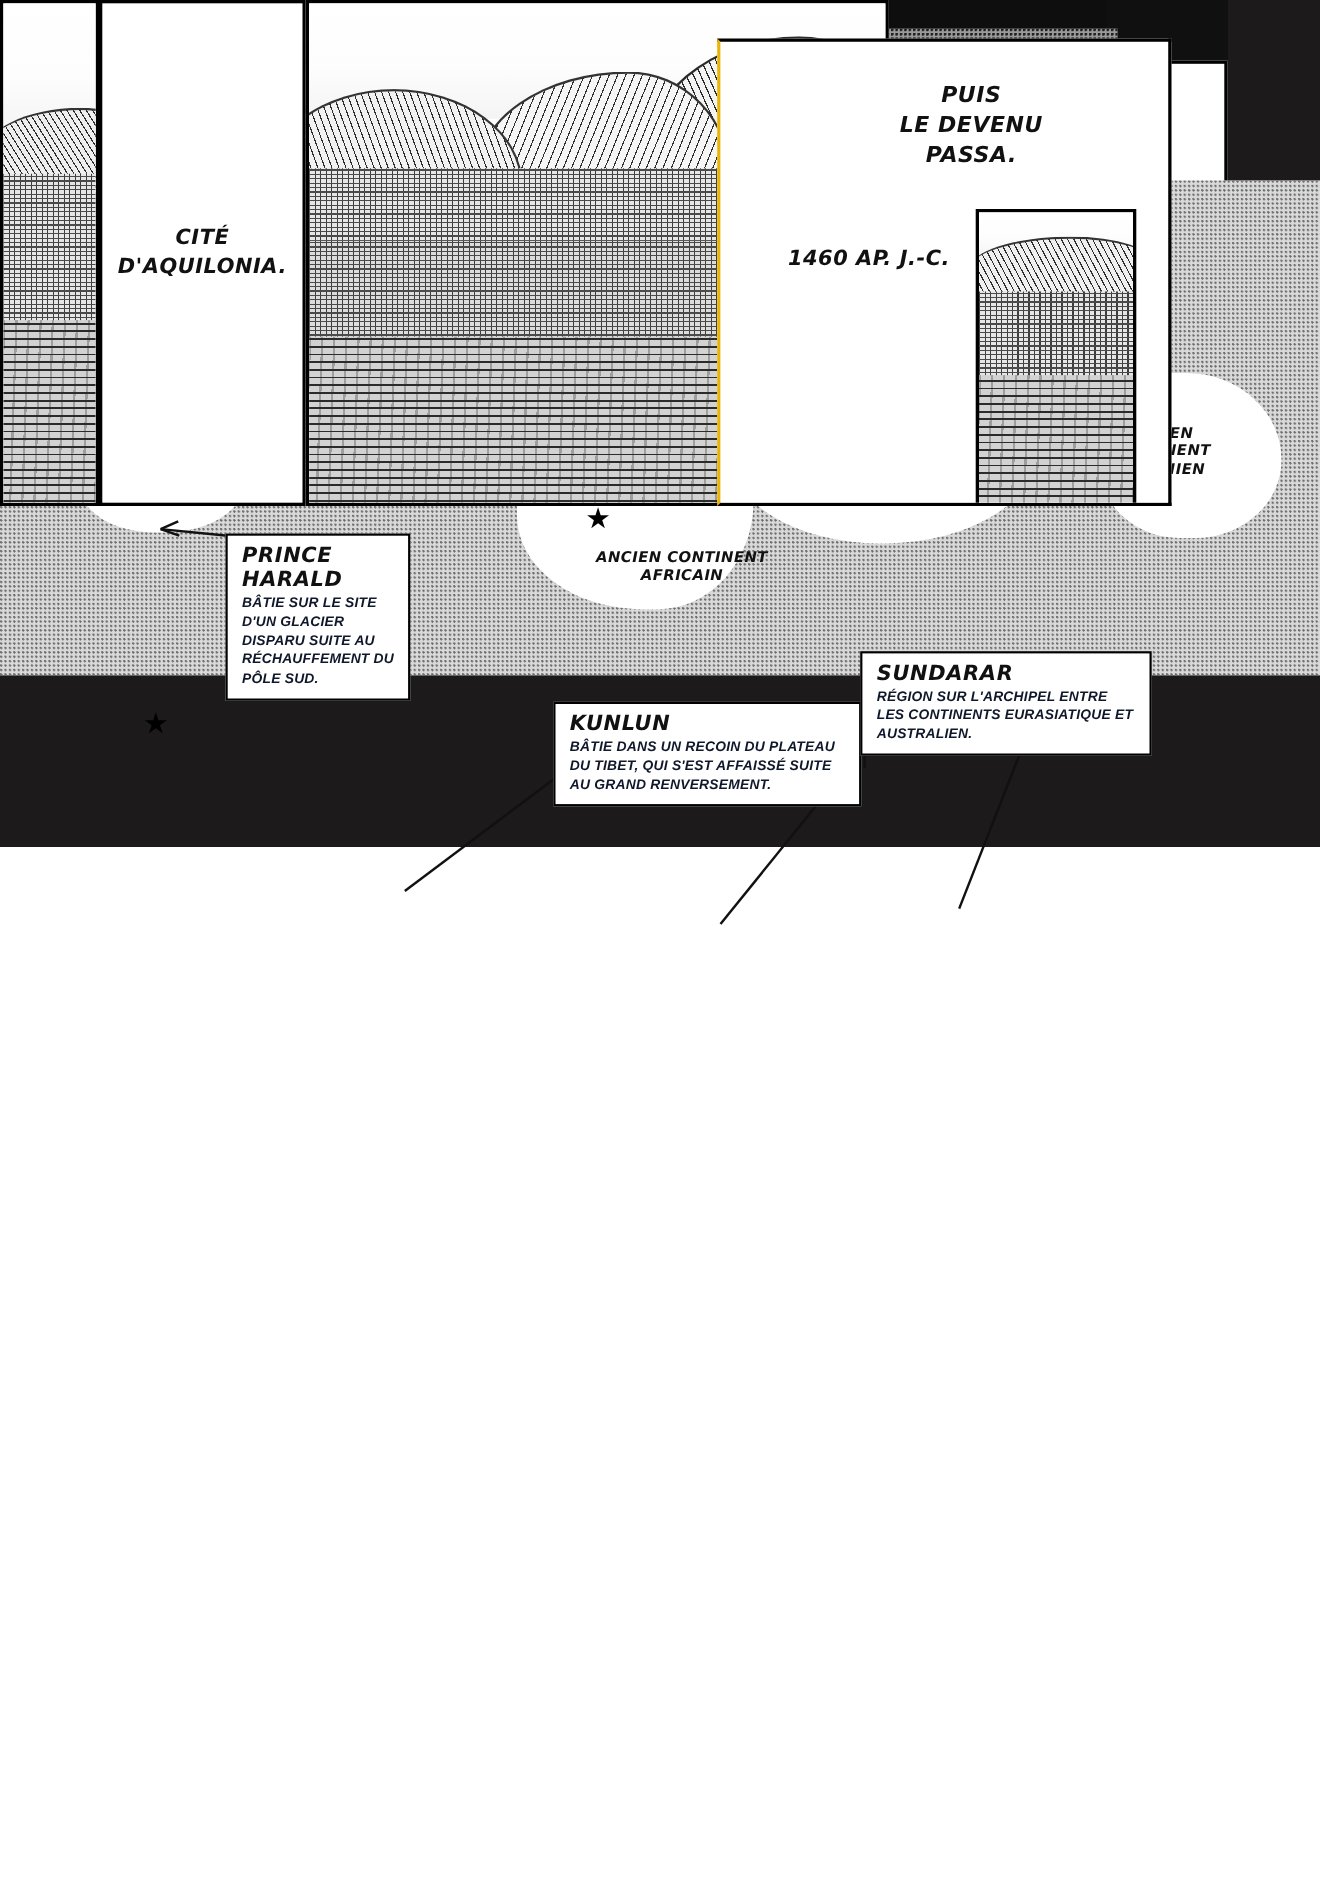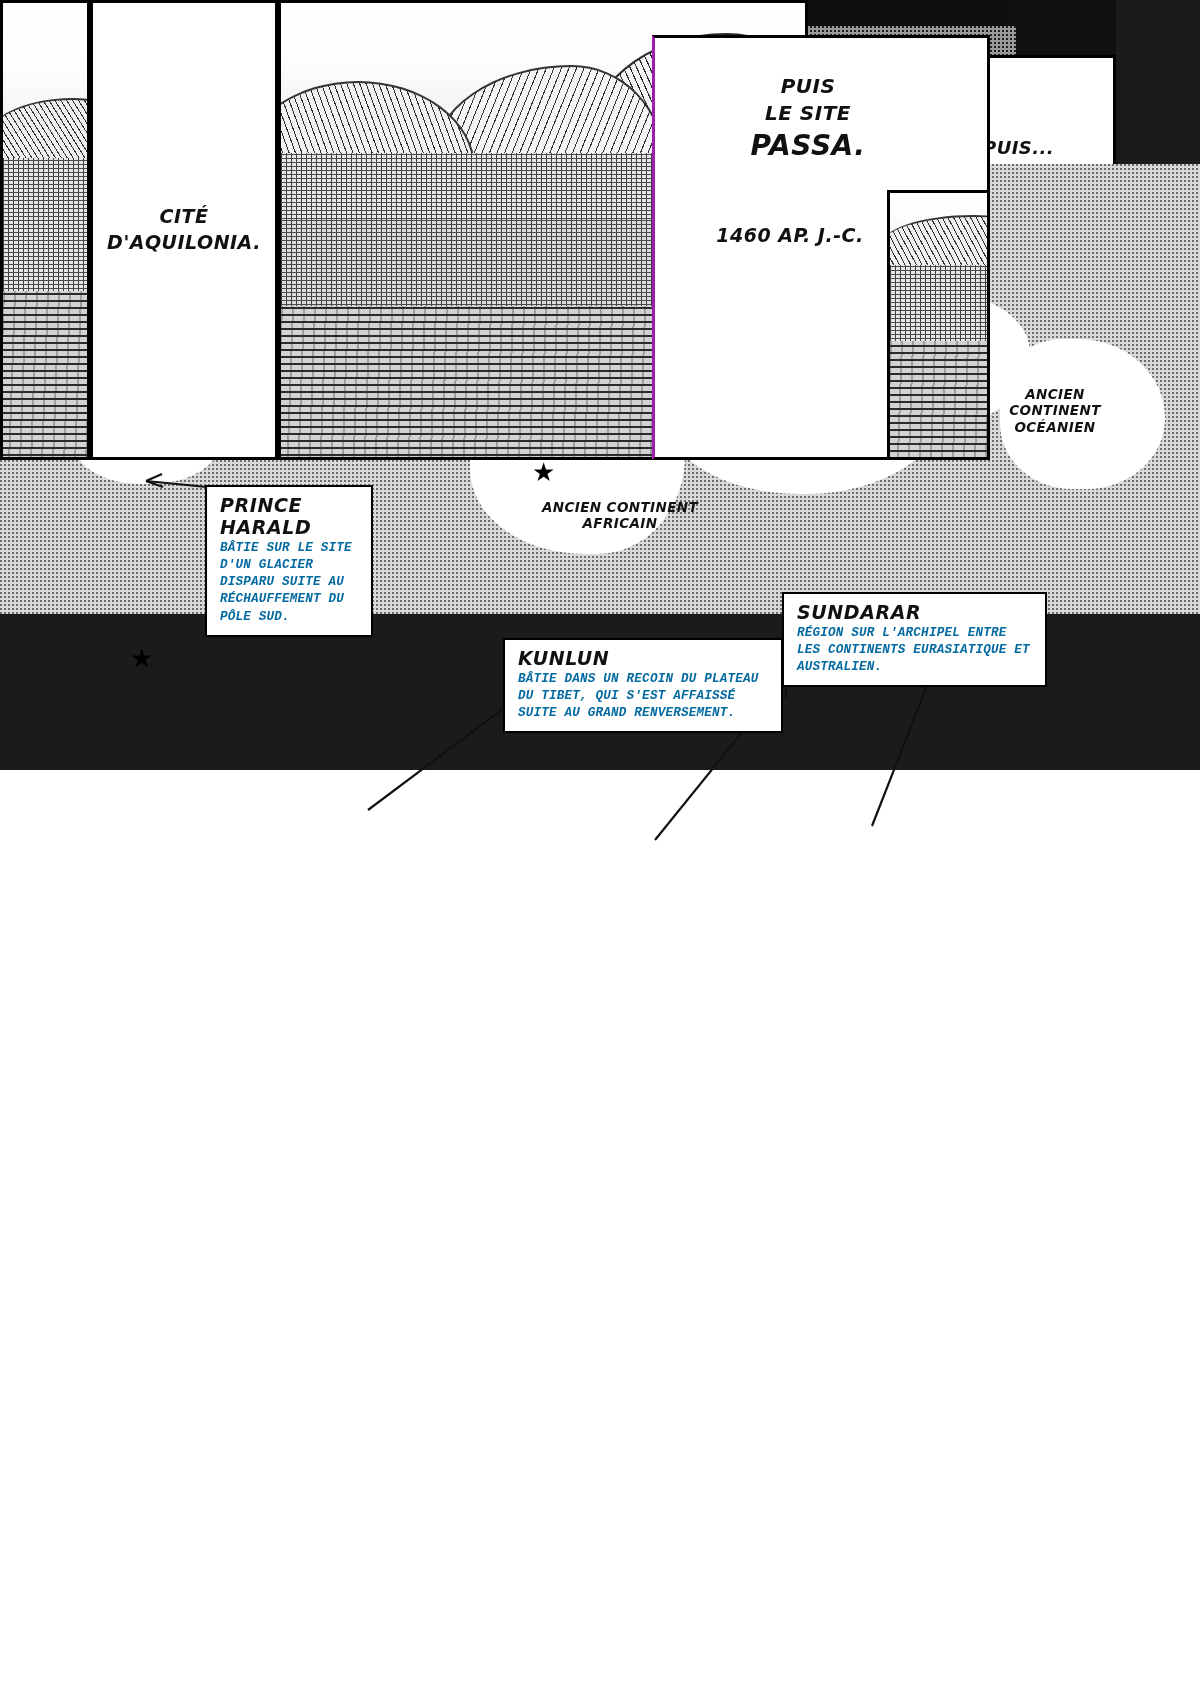--- a/index.html
+++ b/index.html
@@ -50,22 +50,22 @@
   #mapfield{position:absolute;left:0;top:164px;width:1200px;height:450px;}
   .landmass{position:absolute;background:#ffffff;}
   .maplabel{position:absolute;color:#111;font-weight:700;font-style:italic;
             font-size:13.5px;line-height:1.22;text-align:center;letter-spacing:.4px;
             font-family:"DejaVu Sans",sans-serif;text-transform:uppercase;}
   .star{position:absolute;color:#000;font-size:26px;line-height:1;}
   .callout{position:absolute;background:#fff;border:2.5px solid #000;box-sizing:border-box;
            padding:7px 11px 9px 13px;}
   .callout .ct{font-family:"DejaVu Sans",sans-serif;font-weight:700;font-style:italic;
                font-size:19px;color:#111;letter-spacing:.6px;margin-bottom:2px;}
-  .callout .cb{font-family:Liberation Mono, monospace;font-weight:600;font-style:italic;
-               font-size:12.6px;color:#0369a1;line-height:1.36;letter-spacing:.2px;}
+  .callout .cb{font-family:Liberation Sans, sans-serif;font-weight:600;font-style:italic;
+               font-size:12.6px;color:#0f172a;line-height:1.36;letter-spacing:.2px;}
   #paneltitle{position:absolute;color:#fff;font-family:"DejaVu Sans",sans-serif;
               font-weight:700;font-style:italic;font-size:24px;letter-spacing:.8px;}
   svg.leaders{position:absolute;left:0;top:0;width:1200px;height:770px;overflow:visible;}
 
   
   #panel3{left:86px;top:1259px;width:1030px;height:460px;border:none;}
   .p3cell{position:absolute;border:3px solid #000;box-sizing:border-box;overflow:hidden;background:#fff;}
   .p3txt{font-family:"DejaVu Sans",sans-serif;font-weight:700;font-style:italic;
          color:#111;text-align:center;line-height:1.35;letter-spacing:.5px;}
   .sky{background:linear-gradient(#ffffff 0%,#fdfdfd 55%,#f4f4f4 100%);}
@@ -314,26 +314,26 @@
                 border-radius:50% 50% 0 0 / 100% 100% 0 0;
                 background-image:repeating-linear-gradient(70deg,#2d2d2d 0 1px,transparent 1px 6px);"></div>
 
     <div class="cityband" style="position:absolute;left:0;top:150px;width:100%;height:70px;"></div>
     <div class="cityband" style="position:absolute;left:0;top:216px;width:100%;height:90px;
                 background-color:#dcdcdc;"></div>
 
     <div class="sea" style="position:absolute;left:0;top:303px;width:100%;height:157px;"></div>
   </div>
 
-  <div class="p3cell" style="left:652px;top:35px;width:338px;height:425px;background:#fff;border-left:3px solid #a21caf;">
+  <div class="p3cell" style="left:652px;top:35px;width:413px;height:425px;background:#fff;border-left:3px solid #eab308;">
     <div style="position:absolute;left:0;top:0;width:100%;height:100%;background:#fff;"></div>
     <div style="position:absolute;right:14px;top:35px;width:330px;text-align:center;">
       <div class="p3txt" style="font-size:20px;">PUIS</div>
-      <div class="p3txt" style="font-size:20px;">LE SITE</div>
-      <div class="p3txt" style="font-size:28px;">PASSA.</div>
+      <div class="p3txt" style="font-size:20px;">LE DEVENU</div>
+      <div class="p3txt" style="font-size:20px;">PASSA.</div>
     </div>
     <div class="p3txt" style="position:absolute;left:20px;top:185px;width:230px;font-size:19px;">1460 AP. J.-C.</div>
 
     <div class="p3cell" style="left:232px;top:152px;width:146px;height:273px;border-width:3px;">
       <div class="sky" style="position:absolute;left:0;top:0;width:100%;height:40px;"></div>
       <div style="position:absolute;left:-10px;top:22px;width:170px;height:55px;background:#f0f0f0;
                   border-top:2px solid #333;border-radius:55% 45% 0 0;
                   background-image:repeating-linear-gradient(62deg,#2e2e2e 0 1px,transparent 1px 5px);"></div>
       <div class="cityband" style="position:absolute;left:0;top:72px;width:100%;height:78px;"></div>
       <div class="sea" style="position:absolute;left:0;top:148px;width:100%;height:125px;"></div>

